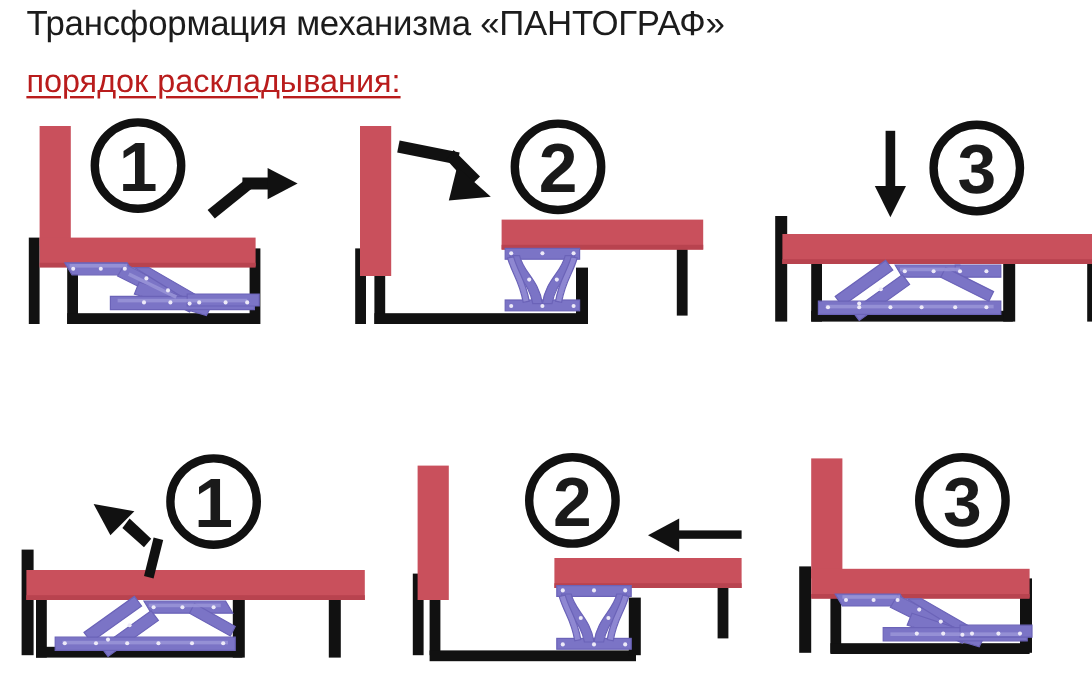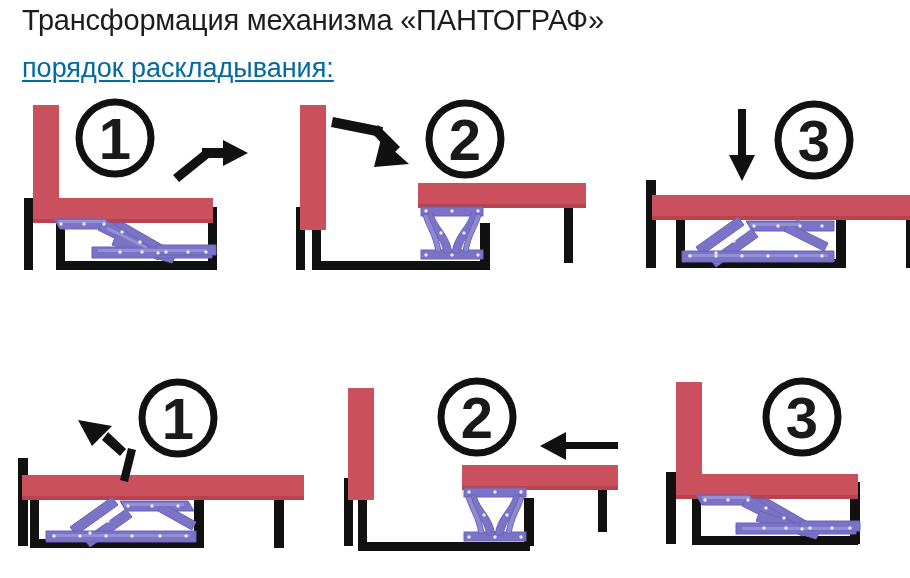--- a/index.html
+++ b/index.html
@@ -28,21 +28,21 @@
     font-size: 29px;
     line-height: 36px;
     letter-spacing: -0.2px;
     color: #1c1c1c;
     white-space: nowrap;
   }
   .subtitle {
     position: absolute;
     font-size: 27px;
     line-height: 33px;
-    color: #0369a1;
+    color: #b91c1c;
     text-decoration: underline;
     text-underline-offset: 3px;
     white-space: nowrap;
   }
   .subtitle-unfold { left: 6px; top: 52px; }
   .subtitle-fold   { left: 6px; top: 297px; }
 
   .panel {
     position: absolute;
   }

